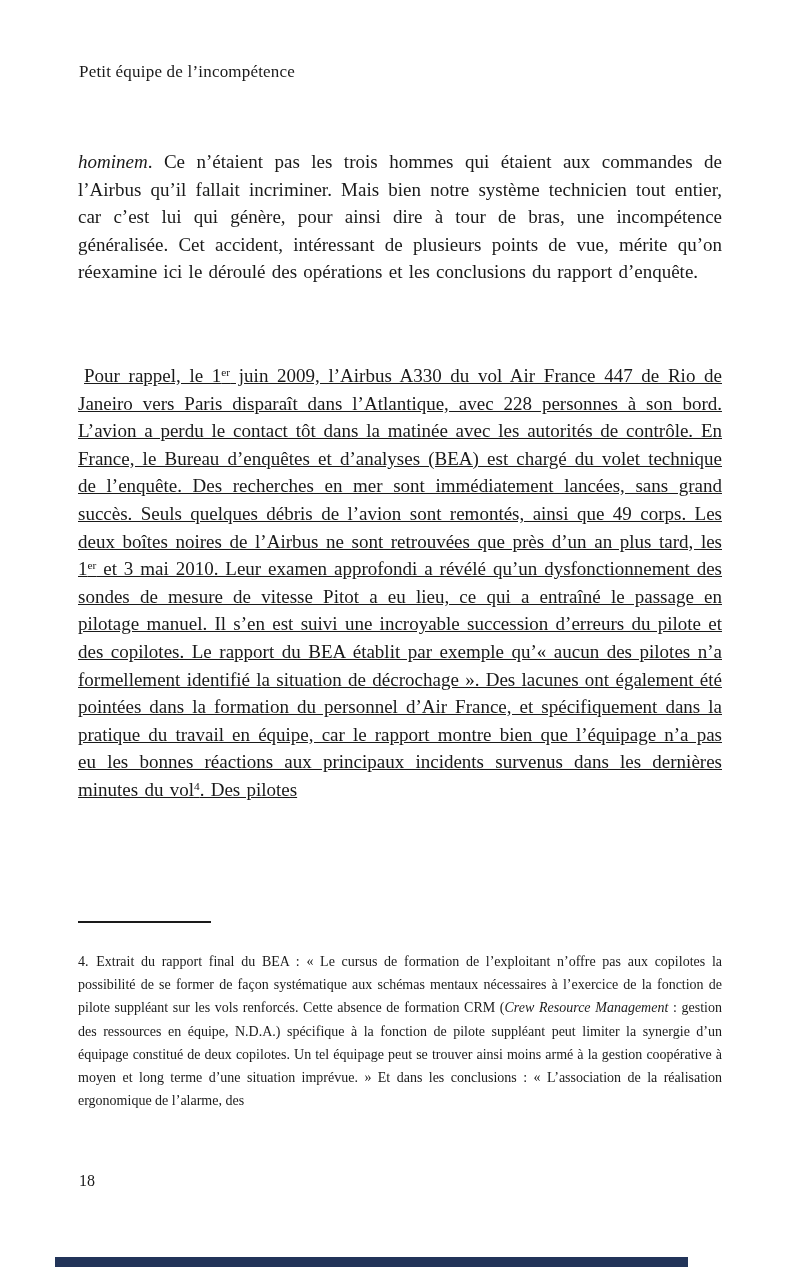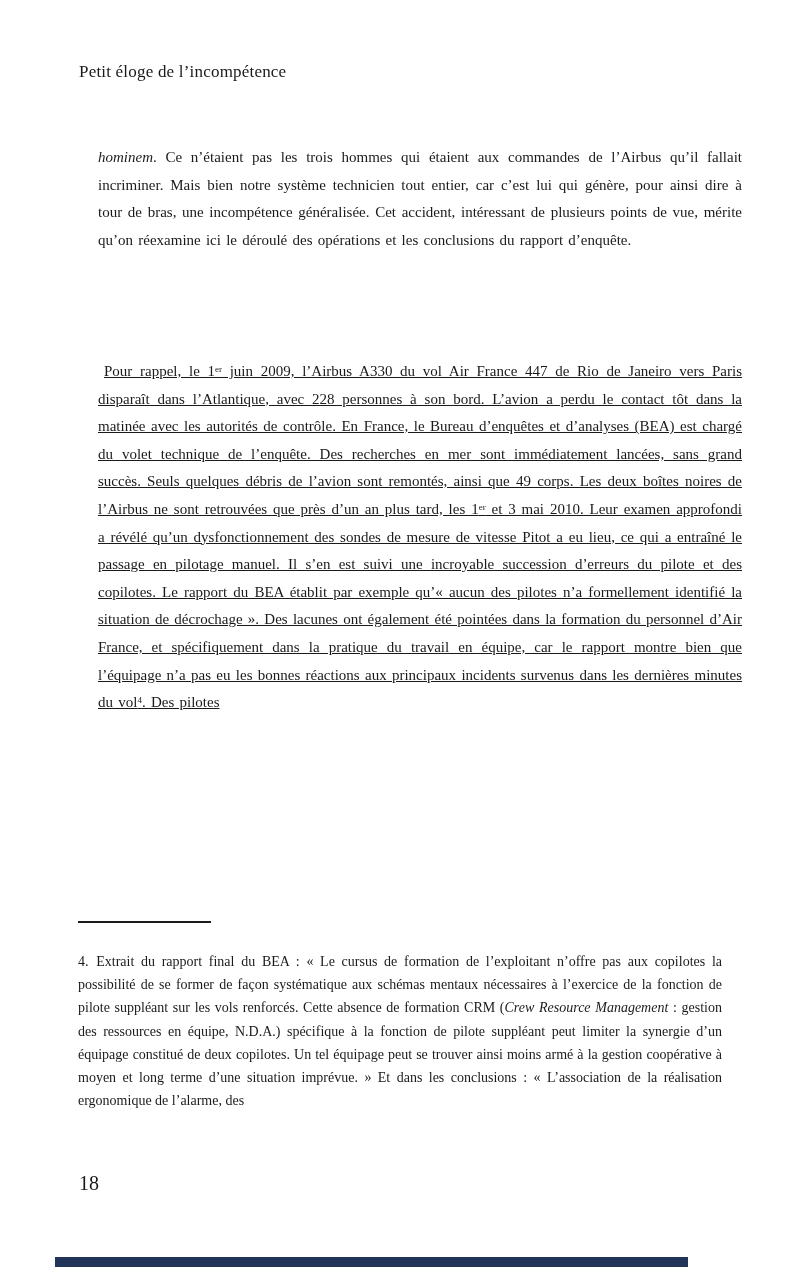--- a/index.html
+++ b/index.html
@@ -18,24 +18,23 @@
     left: 79px;
     font-size: 17px;
     letter-spacing: 0.2px;
     color: #1a1a1a;
   }
   .body-text {
     position: absolute;
     left: 78px;
     width: 644px;
     text-align: justify;
-    font-size: 15px;
+    font-size: 19px;
     line-height: 27.6px;
     word-spacing: 1.5px;
-    margin-left: 20px;
   }
   .para-1 { top: 129px; }
   .para-2 { top: 343px; text-indent: 6px; text-decoration: underline; }
   .italic { font-style: italic; }
   .sup {
     font-size: 0.6em;
     vertical-align: 0.5em;
     line-height: 0;
   }
   .footnote-rule {
@@ -53,34 +52,34 @@
     width: 644px;
     text-align: justify;
     font-size: 14px;
     line-height: 23.2px;
   }
   .footnote .fn-marker { padding-right: 0.55em; }
   .page-number {
     position: absolute;
     top: 1172px;
     left: 79px;
-    font-size: 20px;
+    font-size: 16px;
   }
   .footer-bar {
     position: absolute;
     top: 1257px;
     left: 55px;
     width: 633px;
     height: 10px;
   }
 </style>
 </head>
 <body>
 
-<div class="running-header">Petit éloge de l’incompétence</div>
+<div class="running-header">Petit équipe de l’incompétence</div>
 
 <p class="body-text para-1"><span class="italic">hominem</span><span>. Ce n’étaient pas les trois hommes qui étaient aux commandes de l’Airbus qu’il fallait incriminer. Mais bien notre système technicien tout entier, car c’est lui qui génère, pour ainsi dire à tour de bras, une incompétence généralisée. Cet accident, intéressant de plusieurs points de vue, mérite qu’on réexamine ici le déroulé des opérations et les conclusions du rapport d’enquête.</span></p>
 
 <p class="body-text para-2"><span>Pour rappel, le 1</span><span class="sup">er</span><span> juin 2009, l’Airbus A330 du vol Air France 447 de Rio de Janeiro vers Paris disparaît dans l’Atlantique, avec 228 personnes à son bord. L’avion a perdu le contact tôt dans la matinée avec les autorités de contrôle. En France, le Bureau d’enquêtes et d’analyses (BEA) est chargé du volet technique de l’enquête. Des recherches en mer sont immédiatement lancées, sans grand succès. Seuls quelques débris de l’avion sont remontés, ainsi que 49 corps. Les deux boîtes noires de l’Airbus ne sont retrouvées que près d’un an plus tard, les 1</span><span class="sup">er</span><span> et 3 mai 2010. Leur examen approfondi a révélé qu’un dysfonctionnement des sondes de mesure de vitesse Pitot a eu lieu, ce qui a entraîné le passage en pilotage manuel. Il s’en est suivi une incroyable succession d’erreurs du pilote et des copilotes. Le rapport du BEA établit par exemple qu’« aucun des pilotes n’a formellement identifié la situation de décrochage ». Des lacunes ont également été pointées dans la formation du personnel d’Air France, et spécifiquement dans la pratique du travail en équipe, car le rapport montre bien que l’équipage n’a pas eu les bonnes réactions aux principaux incidents survenus dans les dernières minutes du vol</span><span class="sup">4</span><span>. Des pilotes</span></p>
 
 <div class="footnote-rule"></div>
 
 <p class="footnote"><span class="fn-marker">4.</span><span>Extrait du rapport final du BEA : « Le cursus de formation de l’exploitant n’offre pas aux copilotes la possibilité de se former de façon systématique aux schémas mentaux nécessaires à l’exercice de la fonction de pilote suppléant sur les vols renforcés. Cette absence de formation CRM (</span><span class="italic">Crew Resource Management</span><span> : gestion des ressources en équipe, N.D.A.) spécifique à la fonction de pilote suppléant peut limiter la synergie d’un équipage constitué de deux copilotes. Un tel équipage peut se trouver ainsi moins armé à la gestion coopérative à moyen et long terme d’une situation imprévue. » Et dans les conclusions : « L’association de la réalisation ergonomique de l’alarme, des</span></p>
 
 <div class="page-number">18</div>

